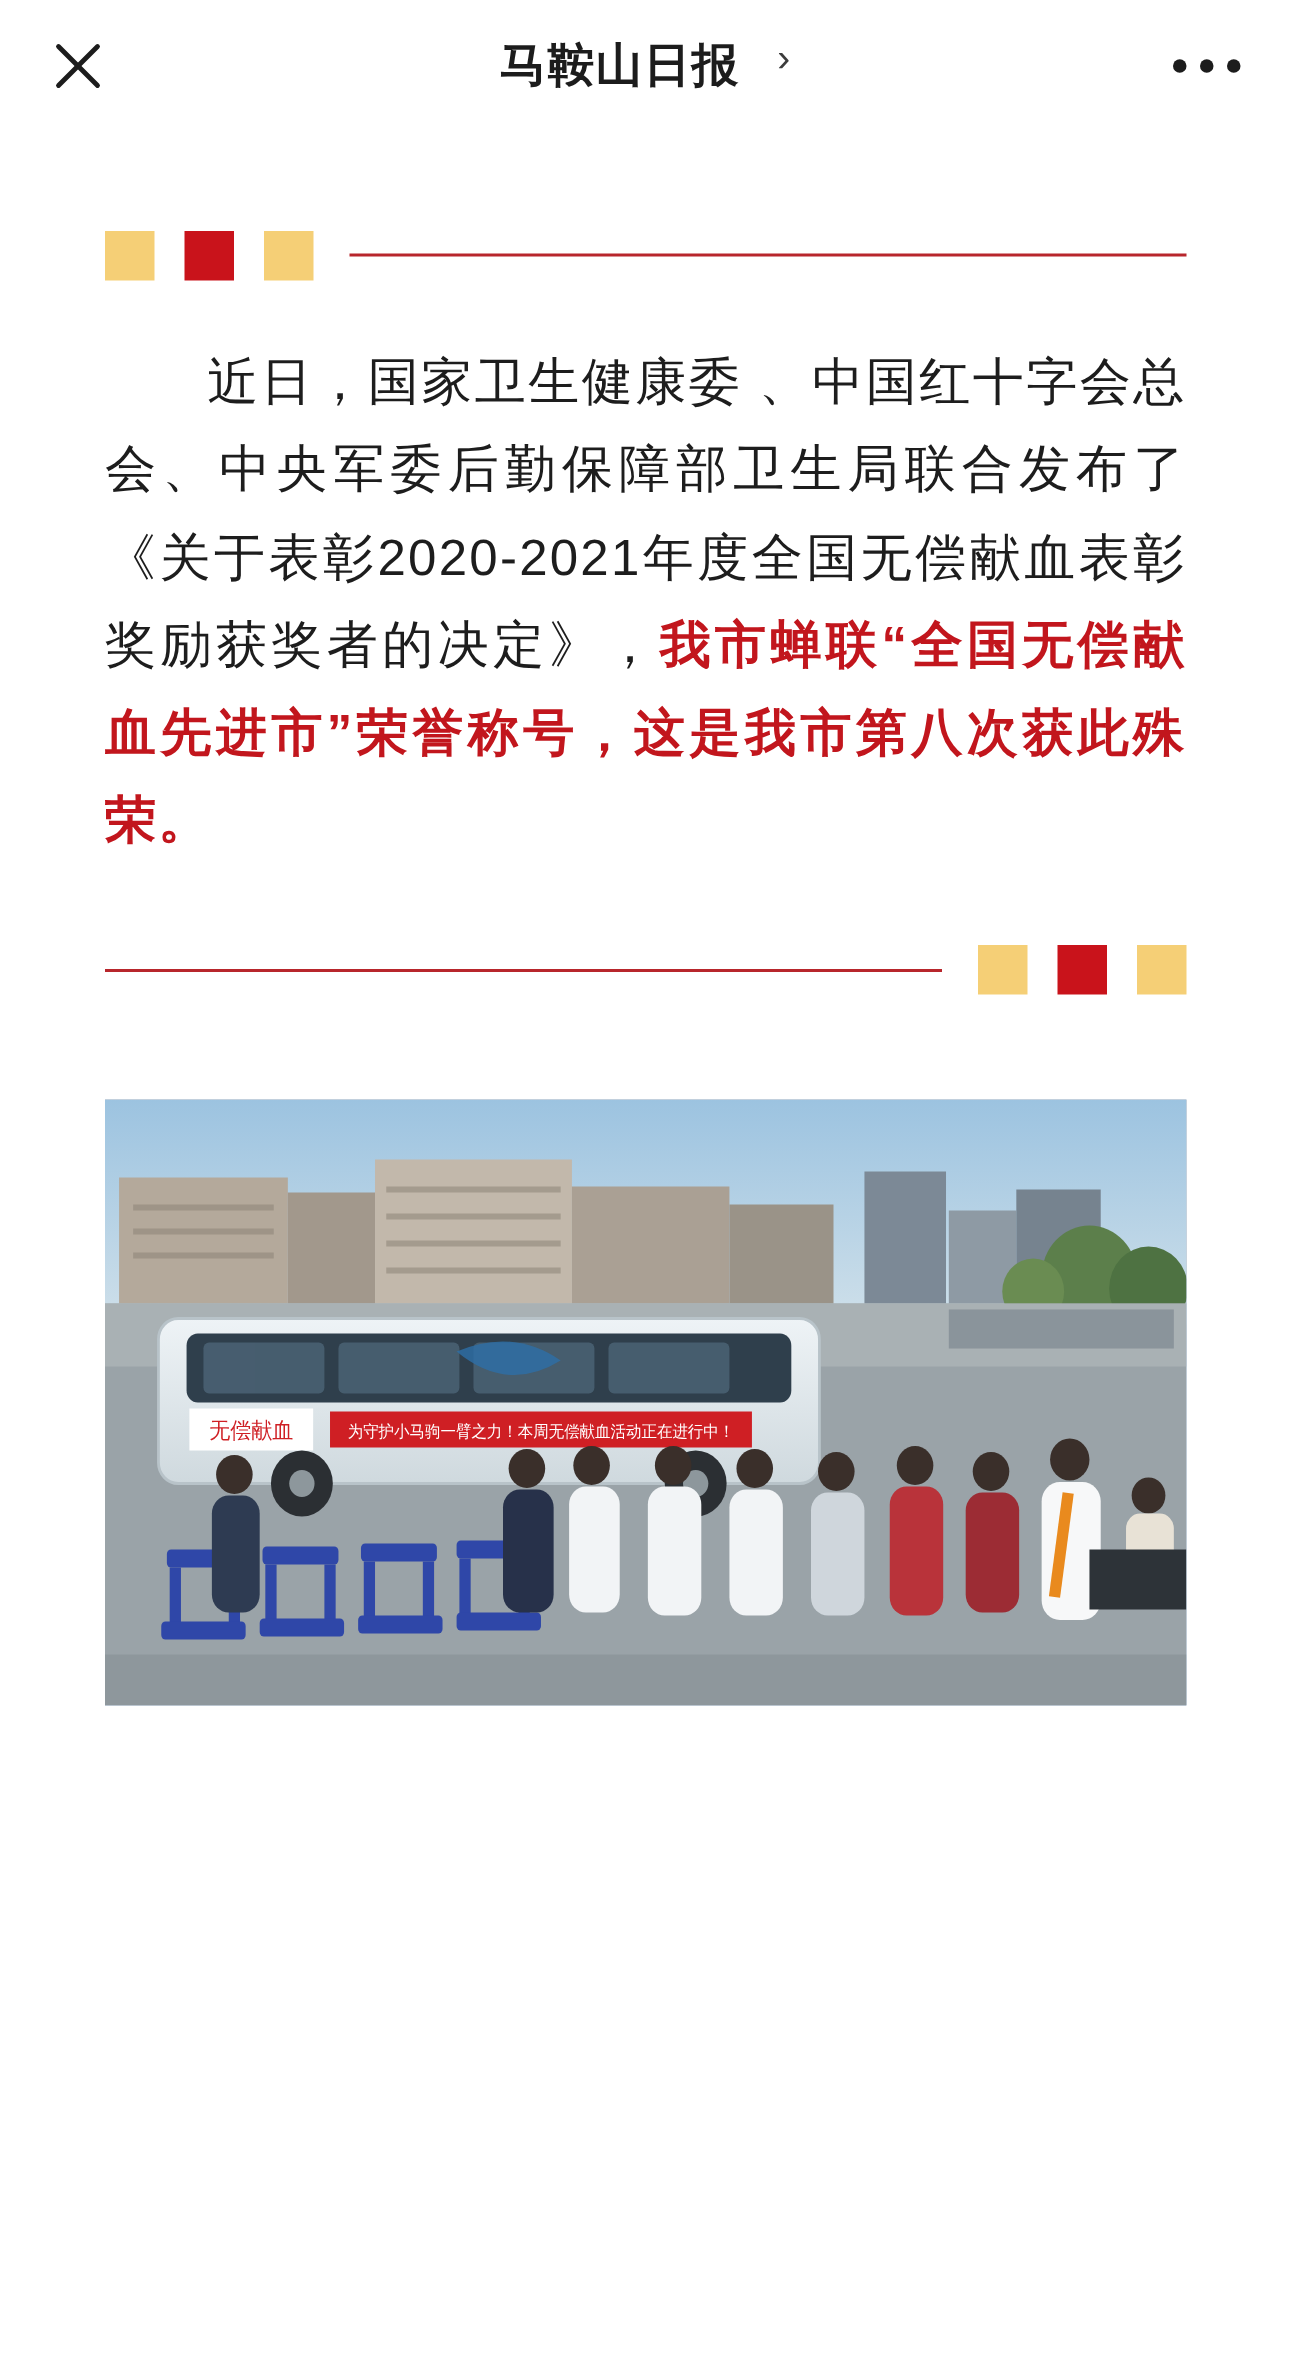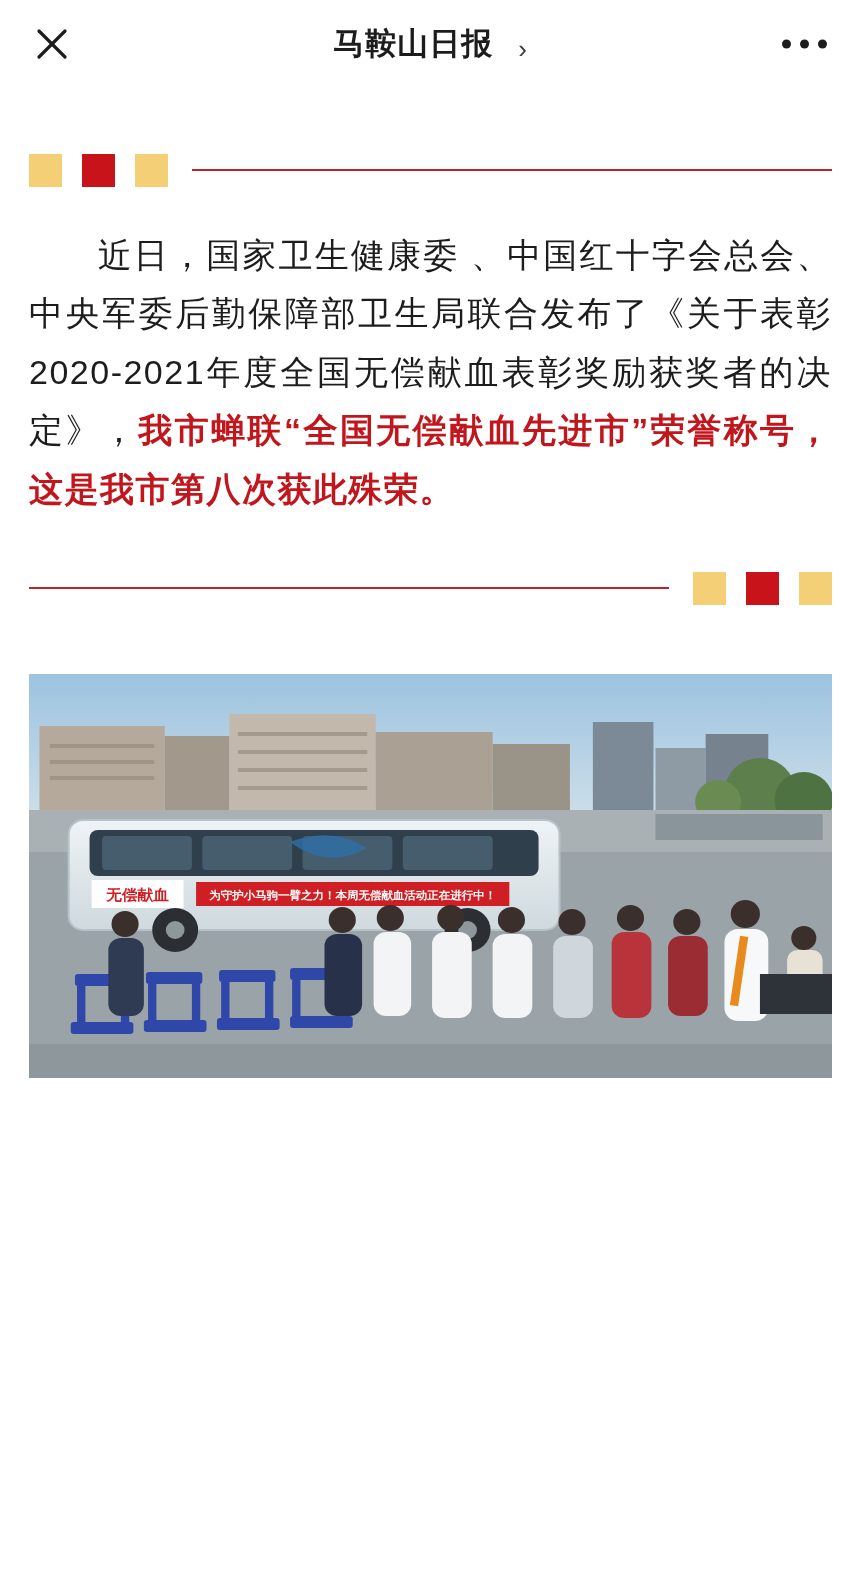--- a/index.html
+++ b/index.html
@@ -31,21 +31,21 @@
     width: 44px;
     height: 44px;
     display: flex;
     align-items: center;
     justify-content: center;
     cursor: pointer;
   }
   .nav-close svg { display: block; }
   .nav-title {
     display: flex;
-    align-items: flex-end;
+    align-items: flex-start;
     gap: 23px;
     font-size: 31px;
     color: #1c1c1c;
     font-weight: 600;
     letter-spacing: 1px;
   }
   .nav-title-chevron {
     font-size: 26px;
     color: #3c3c3c;
     font-weight: 400;
@@ -64,21 +64,21 @@
   .nav-more i {
     width: 9px;
     height: 9px;
     border-radius: 50%;
     background: #1c1c1c;
     display: block;
   }
 
   
   .article {
-    padding: 0 29px;
+    padding: 0 70px;
     box-sizing: border-box;
   }
 
   
   .divider {
     display: flex;
     align-items: center;
     height: 60px;
     margin-top: 52px;
   }
@@ -130,21 +130,20 @@
     text-align: justify;
     text-justify: inter-ideograph;
   }
 
   .para-block { margin-top: 26px; }
 
   
   .photo-wrap {
     margin: 56px 16px 0 0;
     width: 100%;
-    font-weight: bold;
   }
   .photo {
     position: relative;
     width: 100%;
     height: 404px;
     overflow: hidden;
     background: #8fa6bb;
   }
   .photo svg { display: block; width: 100%; height: 100%; }
   .photo-caption-text {

